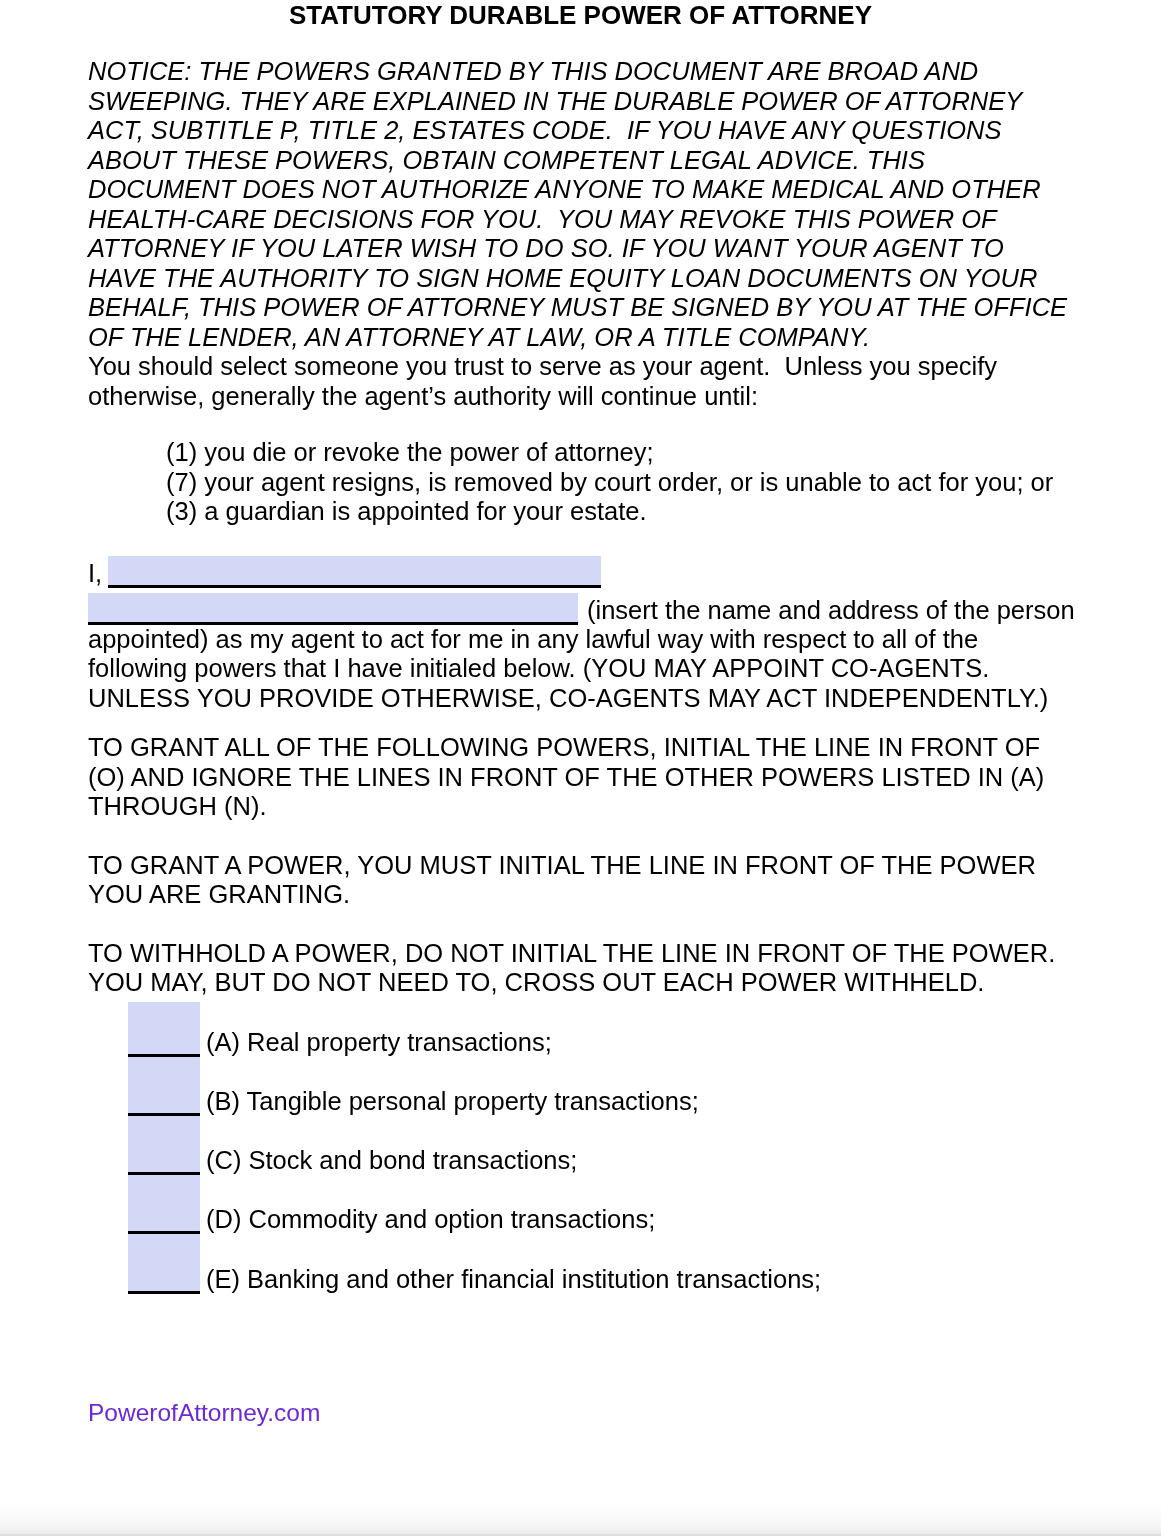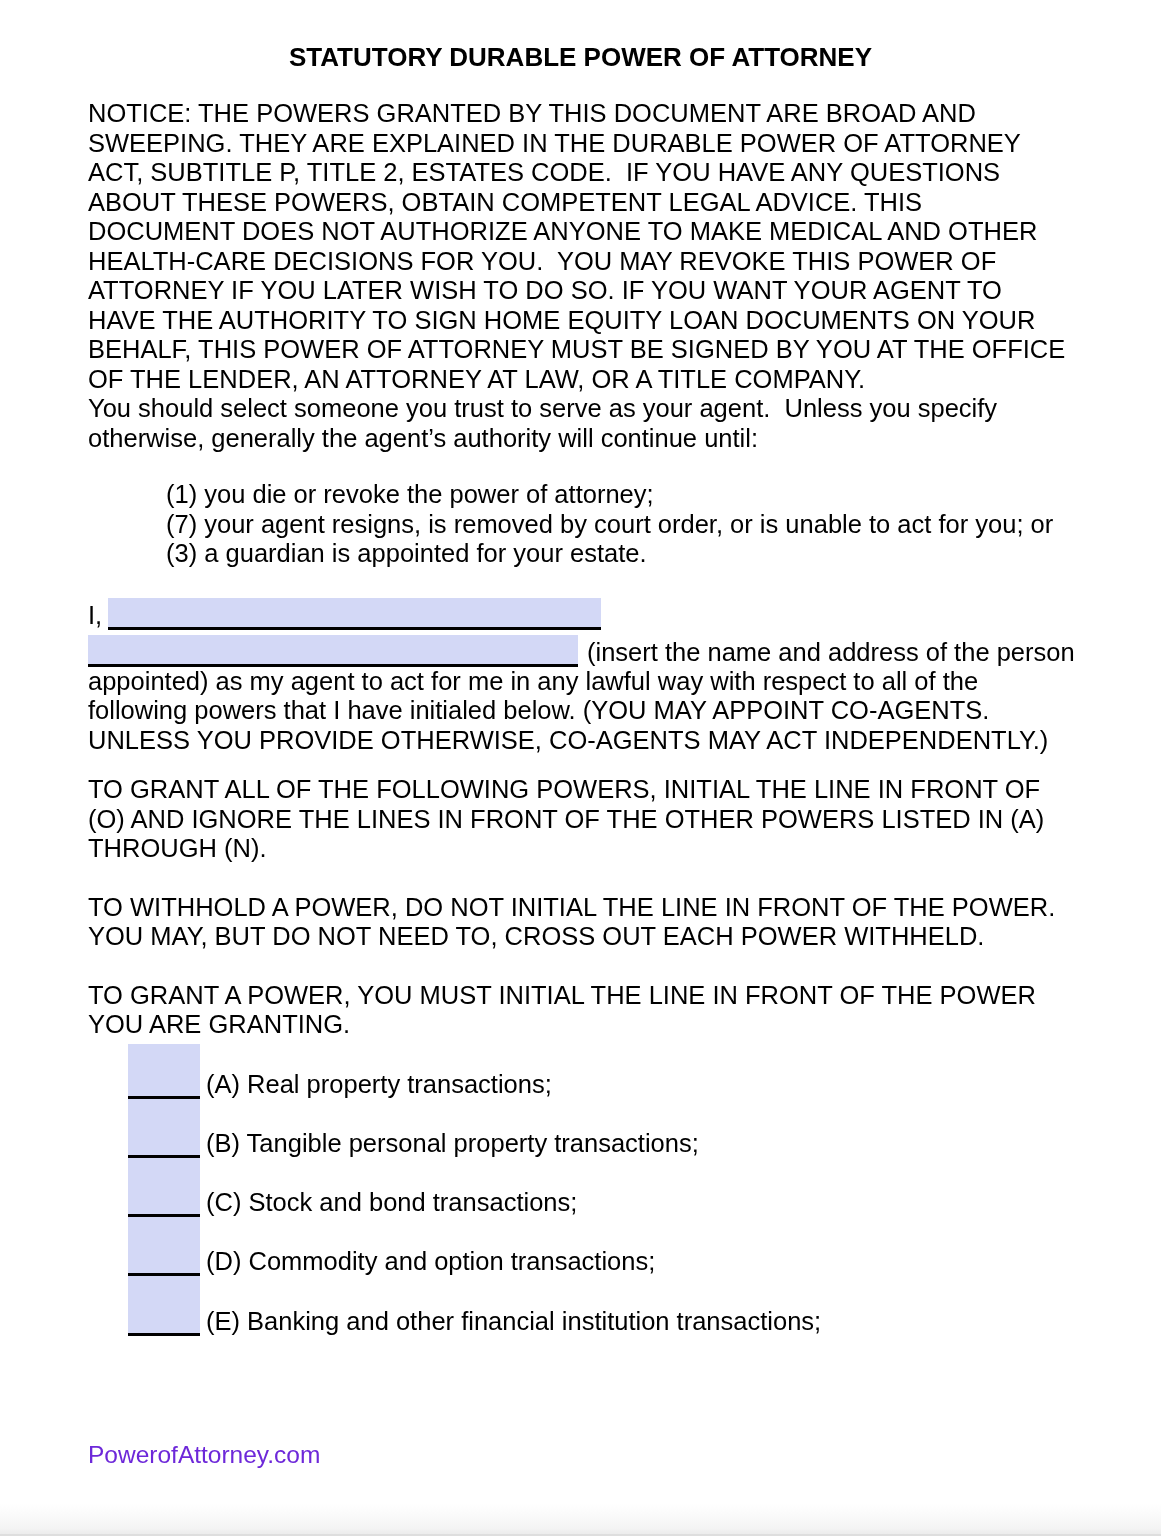--- a/index.html
+++ b/index.html
@@ -15,39 +15,38 @@
     background: #ffffff;
     overflow: hidden;
   }
   .content {
     position: absolute;
     left: 88px;
     top: 0;
     width: 1010px;
   }
   .doc-title {
-    margin-top: 42px;
     width: 985px;
     text-align: center;
     font-weight: bold;
     font-size: 26px;
     line-height: 30px;
     white-space: pre;
   }
   .para {
     font-size: 25.5px;
     line-height: 29.5px;
     white-space: pre;
   }
   .para-inline {
     font-size: 25.5px;
     line-height: 30px;
     white-space: pre;
   }
-  .notice   { margin-top: 27px; }
+  .notice   { margin-top: 27px; font-style: italic; }
   .intro    { }
   .until-list { margin-top: 27px; padding-left: 78px; }
   .appointment { margin-top: 23px; }
   .fill-row {
     display: flex;
     align-items: flex-end;
   }
   .fill-row.row1 { height: 38px; }
   .fill-row.row2 { height: 37px; }
   .blank {
@@ -140,25 +139,25 @@
       </div>
       <div class="para">appointed) as my agent to act for me in any lawful way with respect to all of the
 following powers that I have initialed below. (YOU MAY APPOINT CO-AGENTS.
 UNLESS YOU PROVIDE OTHERWISE, CO-AGENTS MAY ACT INDEPENDENTLY.)</div>
     </div>
 
     <div class="para grant-all">TO GRANT ALL OF THE FOLLOWING POWERS, INITIAL THE LINE IN FRONT OF
 (O) AND IGNORE THE LINES IN FRONT OF THE OTHER POWERS LISTED IN (A)
 THROUGH (N).</div>
 
+    <div class="para grant-one">TO GRANT A POWER, YOU MUST INITIAL THE LINE IN FRONT OF THE POWER
+YOU ARE GRANTING.</div>
+
     <div class="para withhold">TO WITHHOLD A POWER, DO NOT INITIAL THE LINE IN FRONT OF THE POWER.
 YOU MAY, BUT DO NOT NEED TO, CROSS OUT EACH POWER WITHHELD.</div>
-
-    <div class="para grant-one">TO GRANT A POWER, YOU MUST INITIAL THE LINE IN FRONT OF THE POWER
-YOU ARE GRANTING.</div>
 
     <div class="powers">
       <div class="power-row first">
         <div class="initial-cell"></div>
         <div class="power-label">(A) Real property transactions;</div>
       </div>
       <div class="power-row">
         <div class="initial-cell"></div>
         <div class="power-label">(B) Tangible personal property transactions;</div>
       </div>

